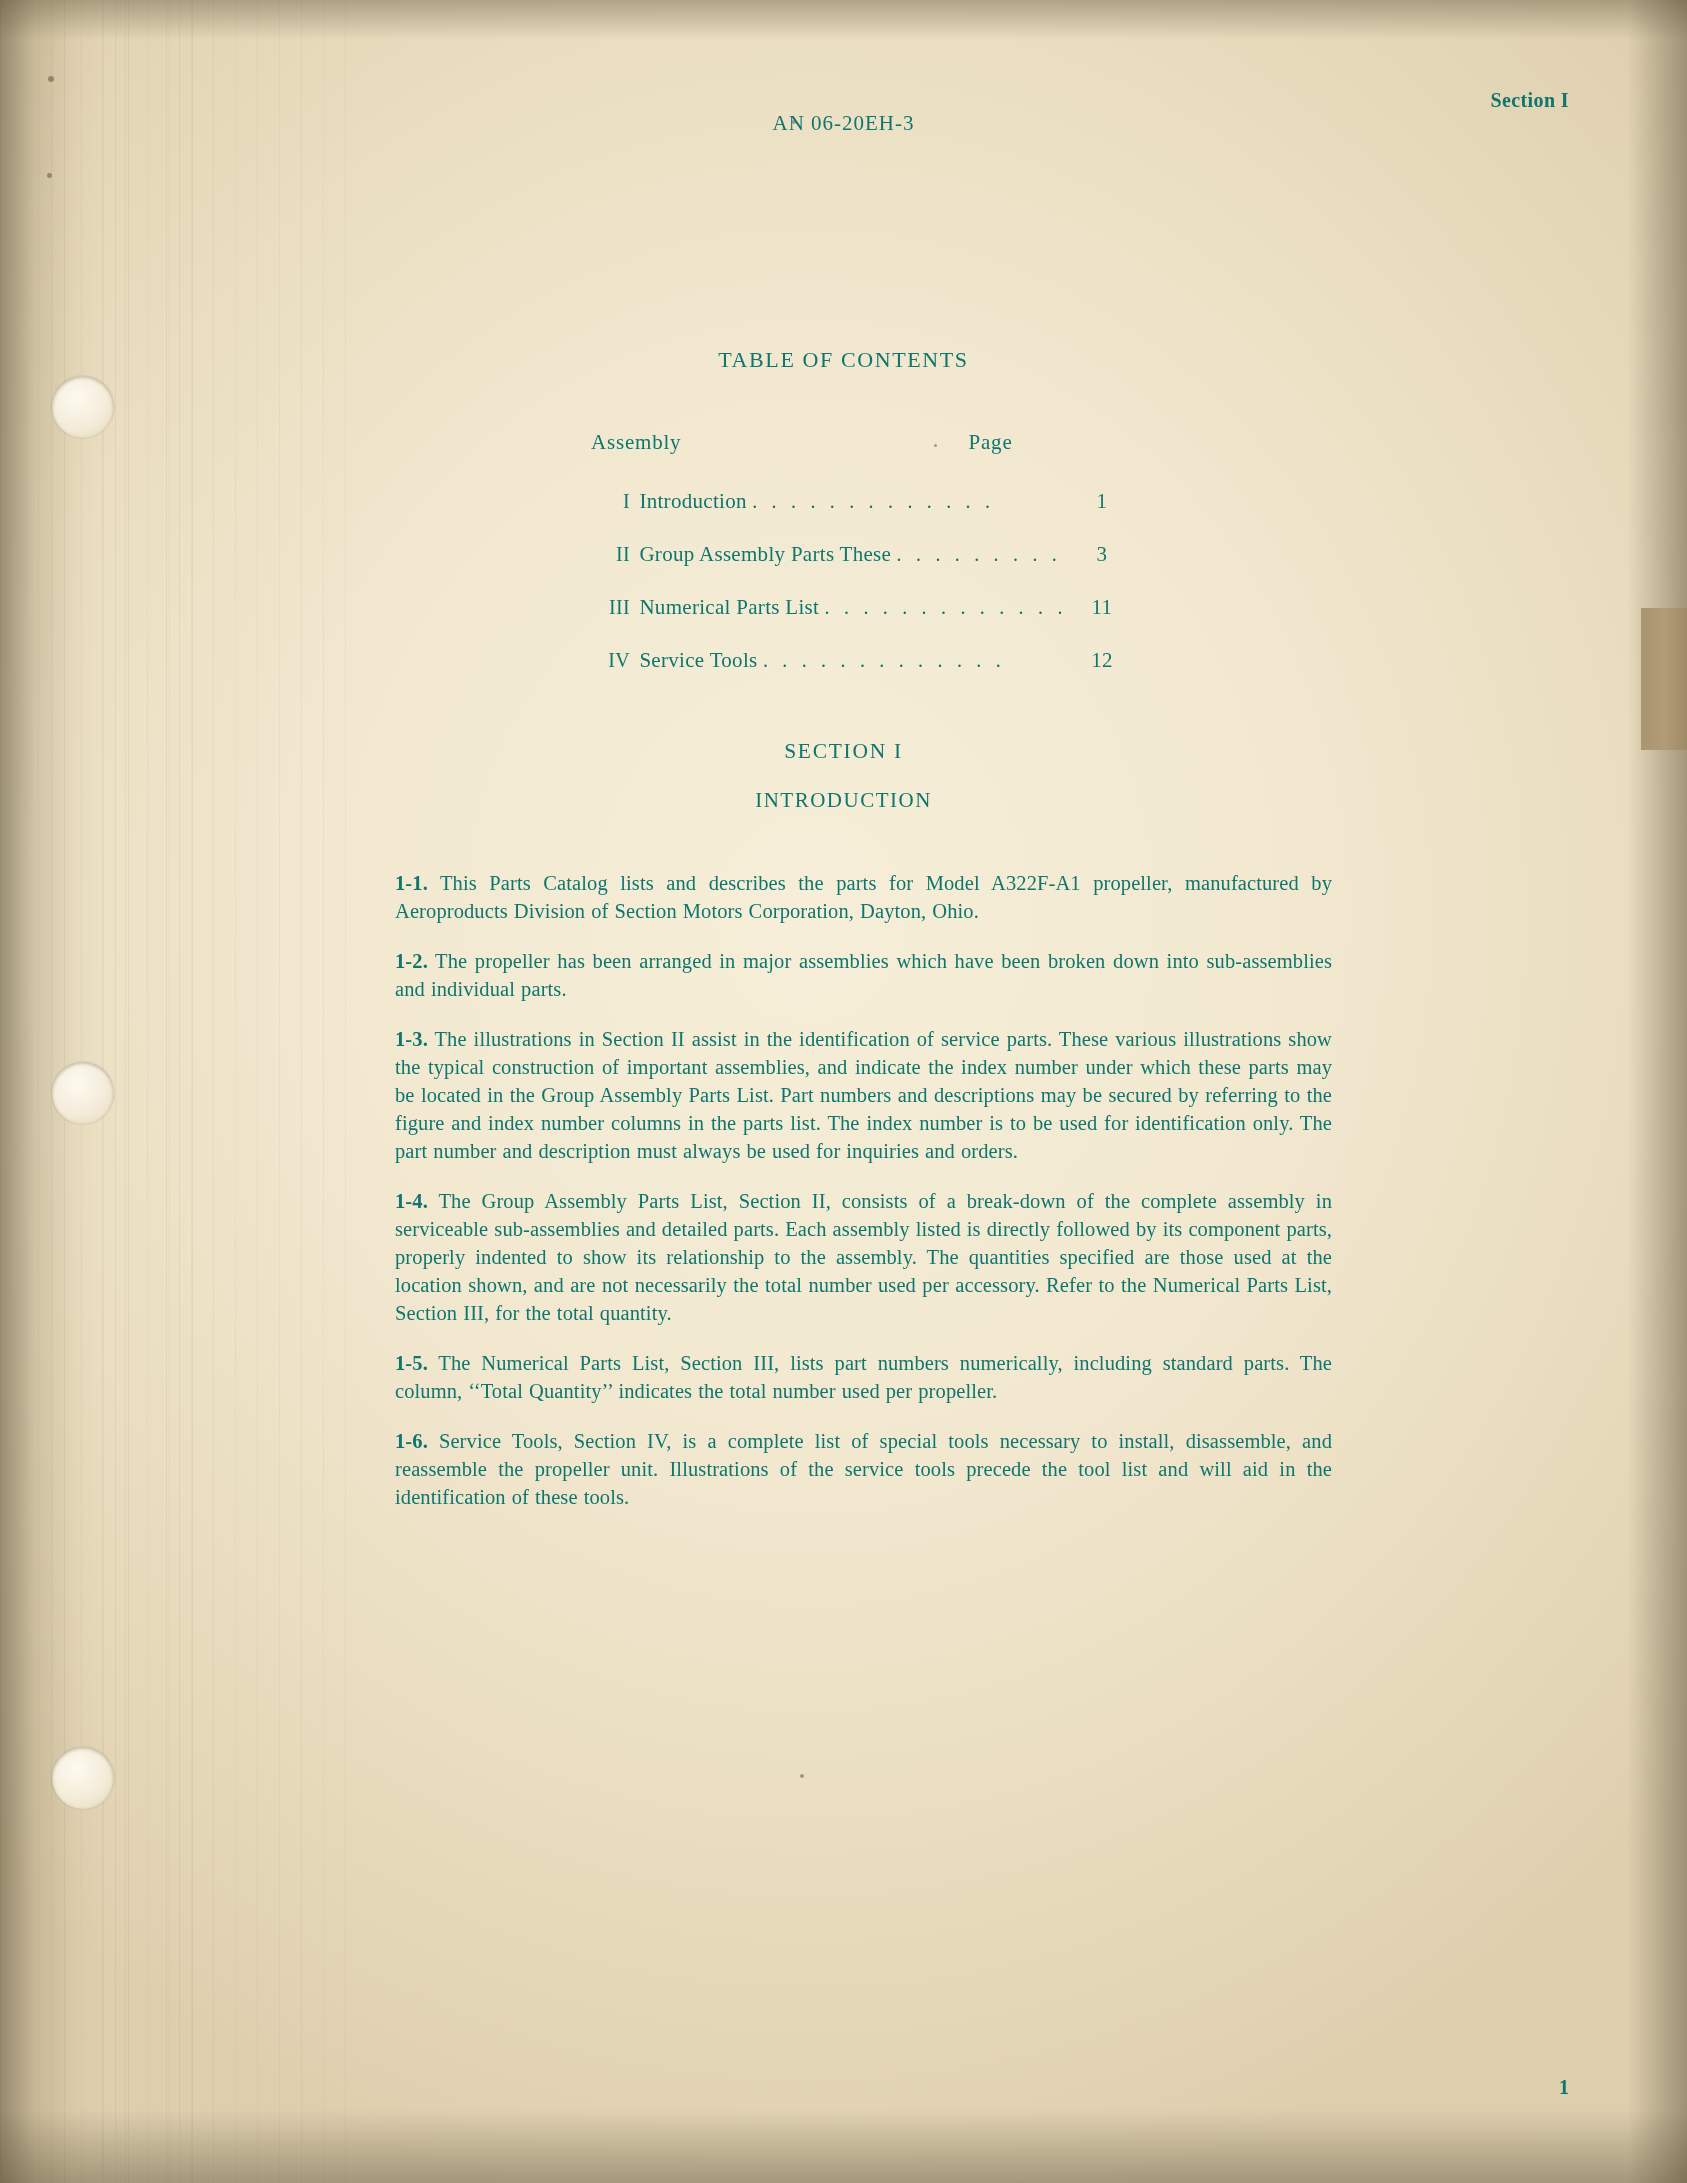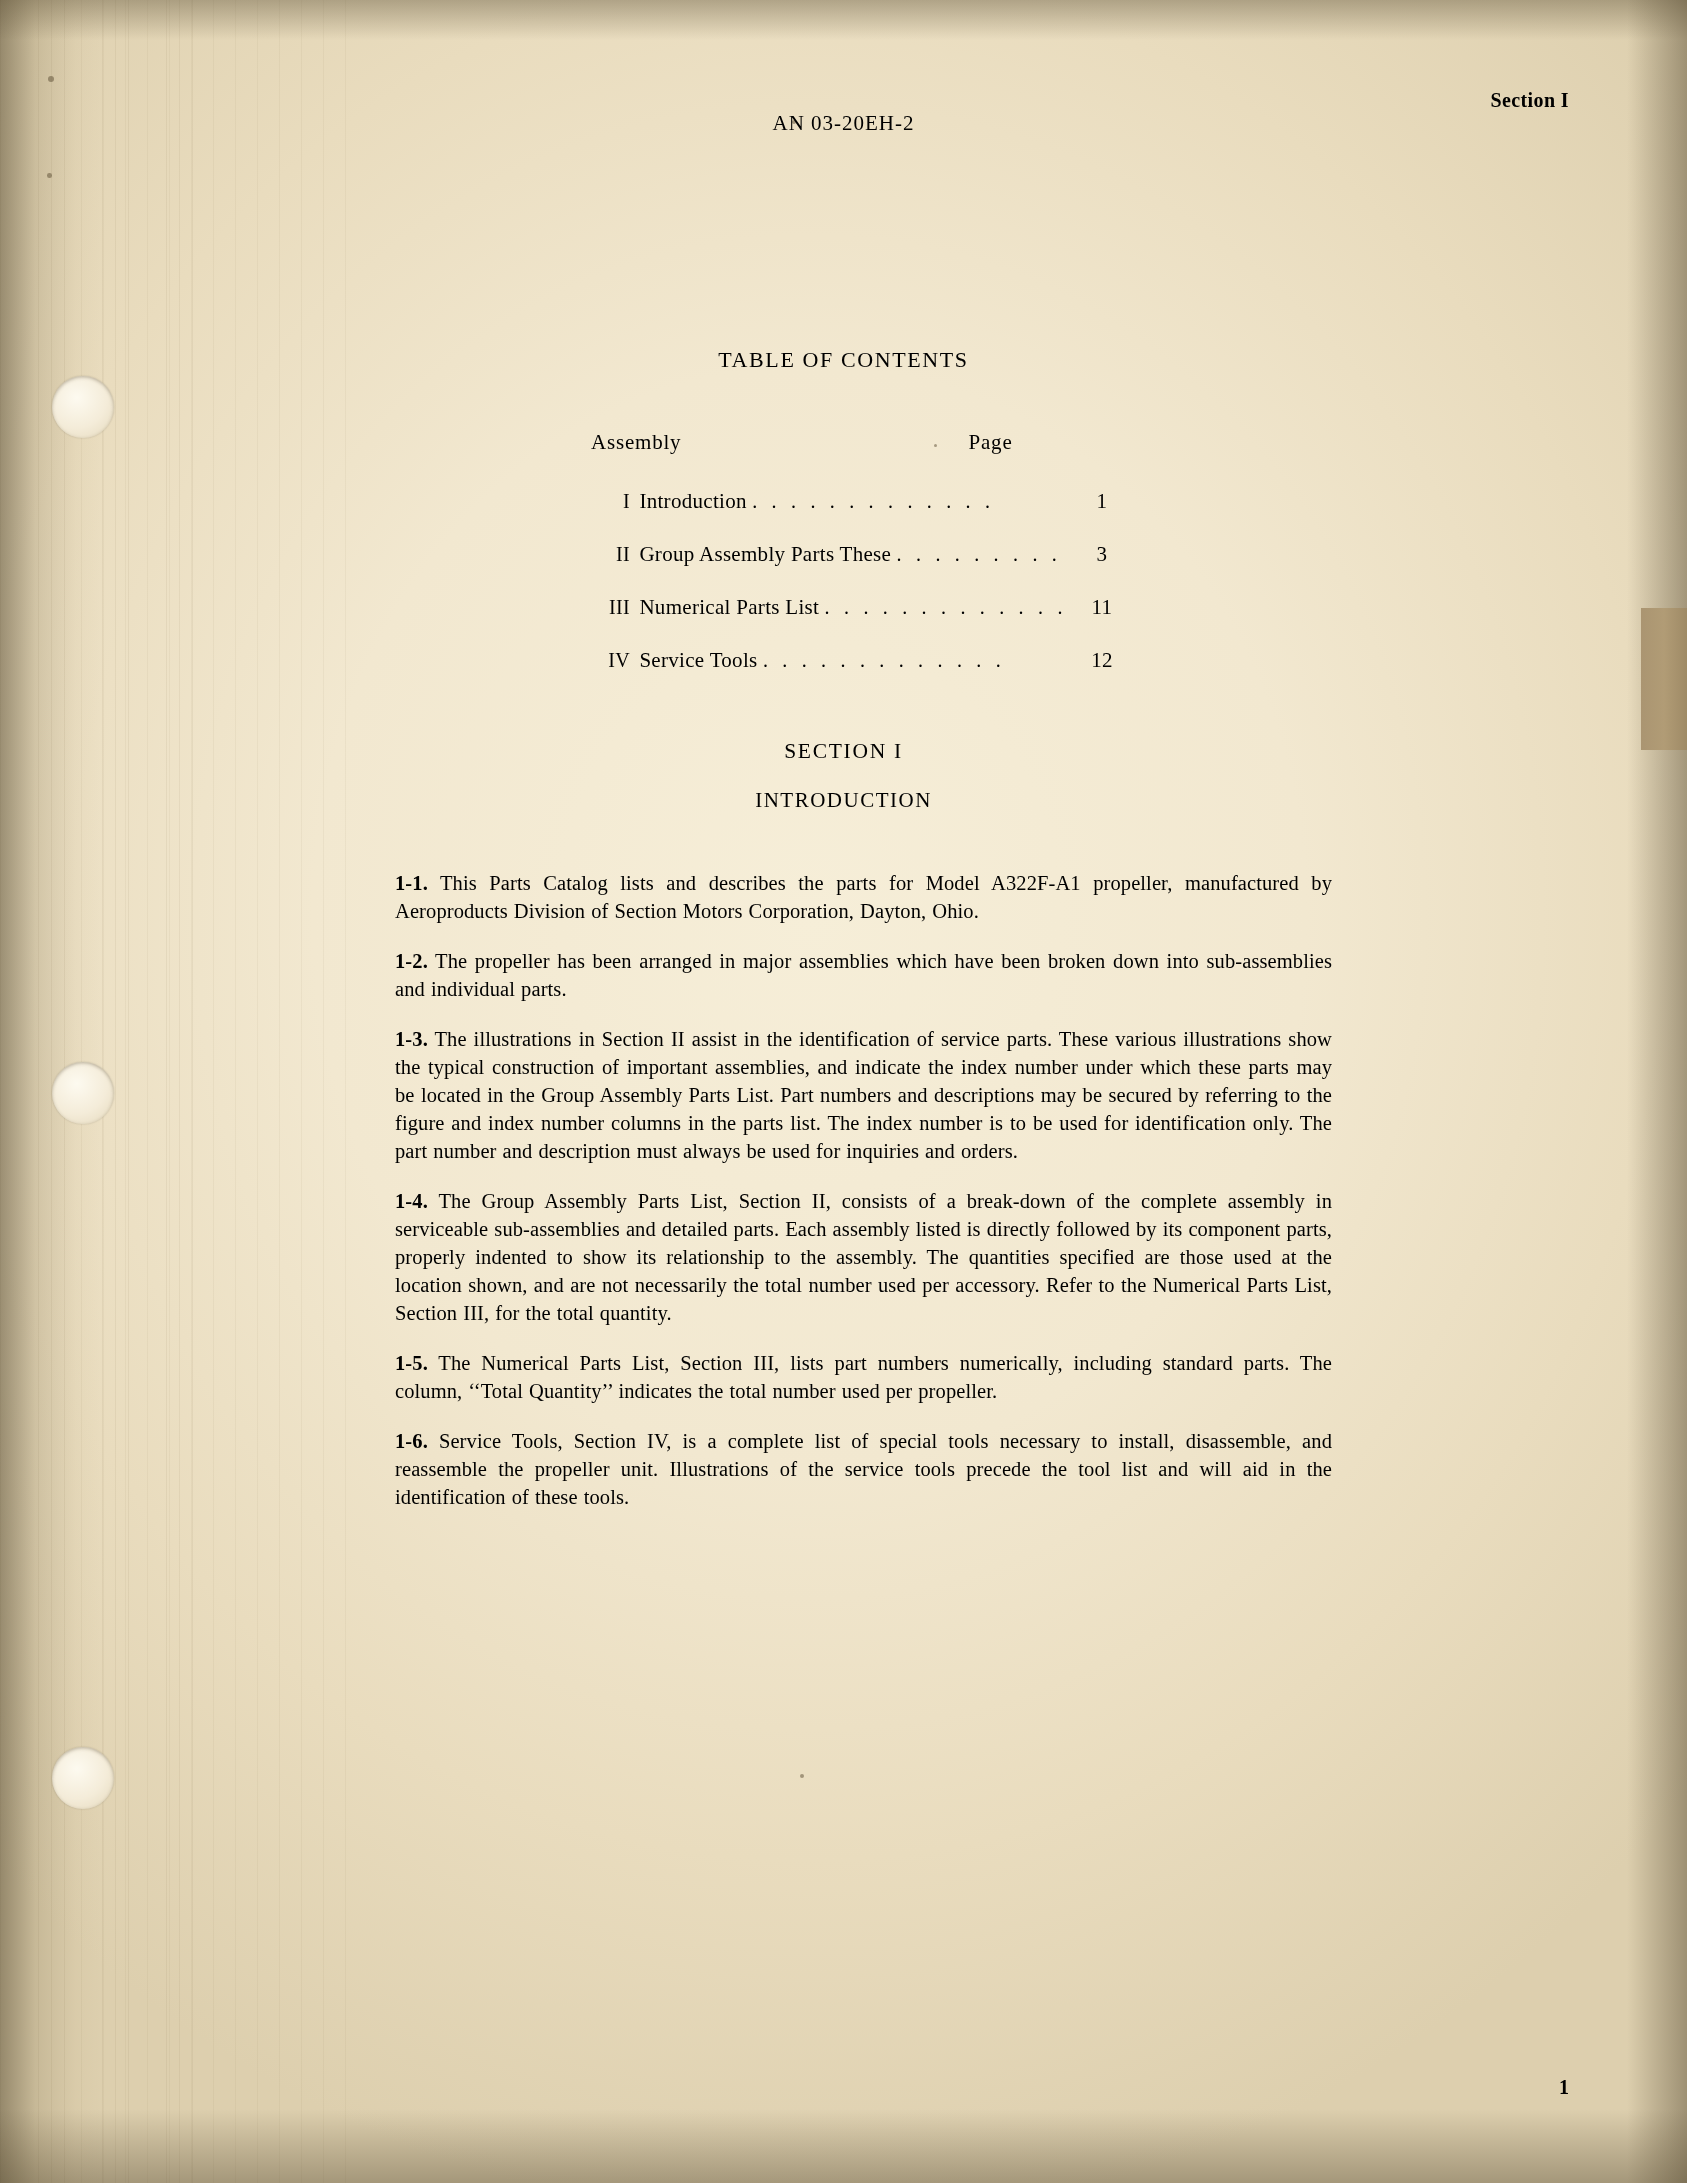--- a/index.html
+++ b/index.html
@@ -86,21 +86,21 @@
   }
   .speck {
     position: absolute;
     background: rgba(90,76,50,0.5);
     border-radius: 50%;
   }
 
   
   .ink {
     position: absolute;
-    color: #000000;
+    color: #0f766e;
     -webkit-font-smoothing: antialiased;
   }
   .running-head {
     top: 111px;
     left: 0; right: 0;
     text-align: center;
     font-size: 21px;
     letter-spacing: 1px;
   }
   .section-head-right {
@@ -214,21 +214,21 @@
   <div class="punch" style="left:52px; top:1747px;"></div>
 
   <div class="edge-tab"></div>
 
   <div class="speck" style="left:48px; top:76px; width:6px; height:6px;"></div>
   <div class="speck" style="left:47px; top:173px; width:4.7px; height:4.7px;"></div>
   <div class="speck" style="left:792px; top:120px; width:4px; height:4px;"></div>
   <div class="speck" style="left:934px; top:444px; width:3.4px; height:3.4px;"></div>
   <div class="speck" style="left:800px; top:1774px; width:4px; height:4px;"></div>
 
-  <div class="ink running-head">AN 03-20EH-2</div>
+  <div class="ink running-head">AN 06-20EH-3</div>
   <div class="ink section-head-right">Section I</div>
 
   <div class="ink toc-title">TABLE OF CONTENTS</div>
 
   <div class="ink toc-wrap">
     <div class="toc-headrow">
       <div class="h-section">Assembly</div>
       <div class="h-page">Page</div>
     </div>
 

